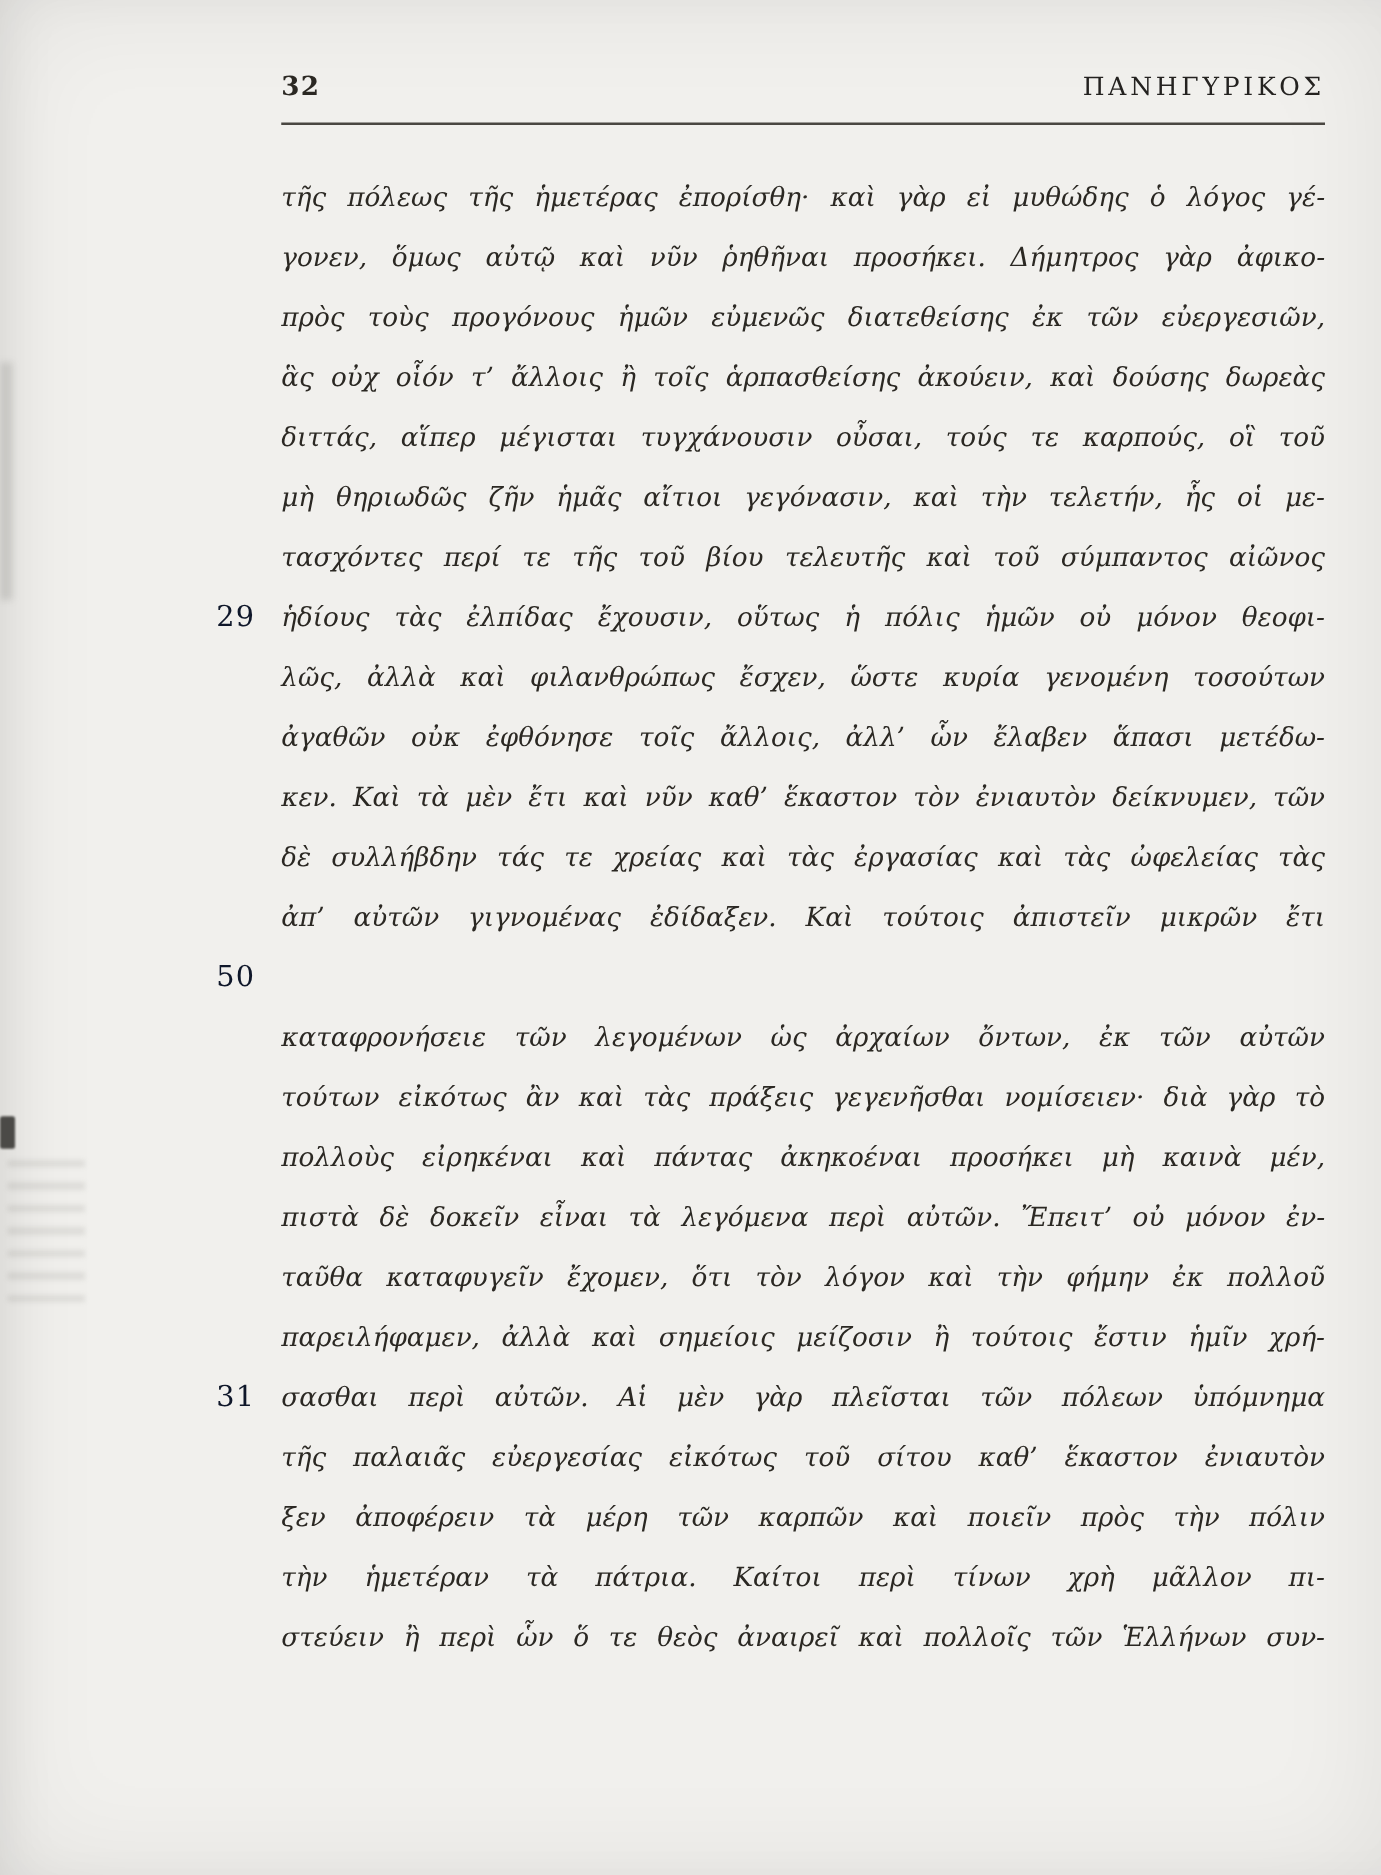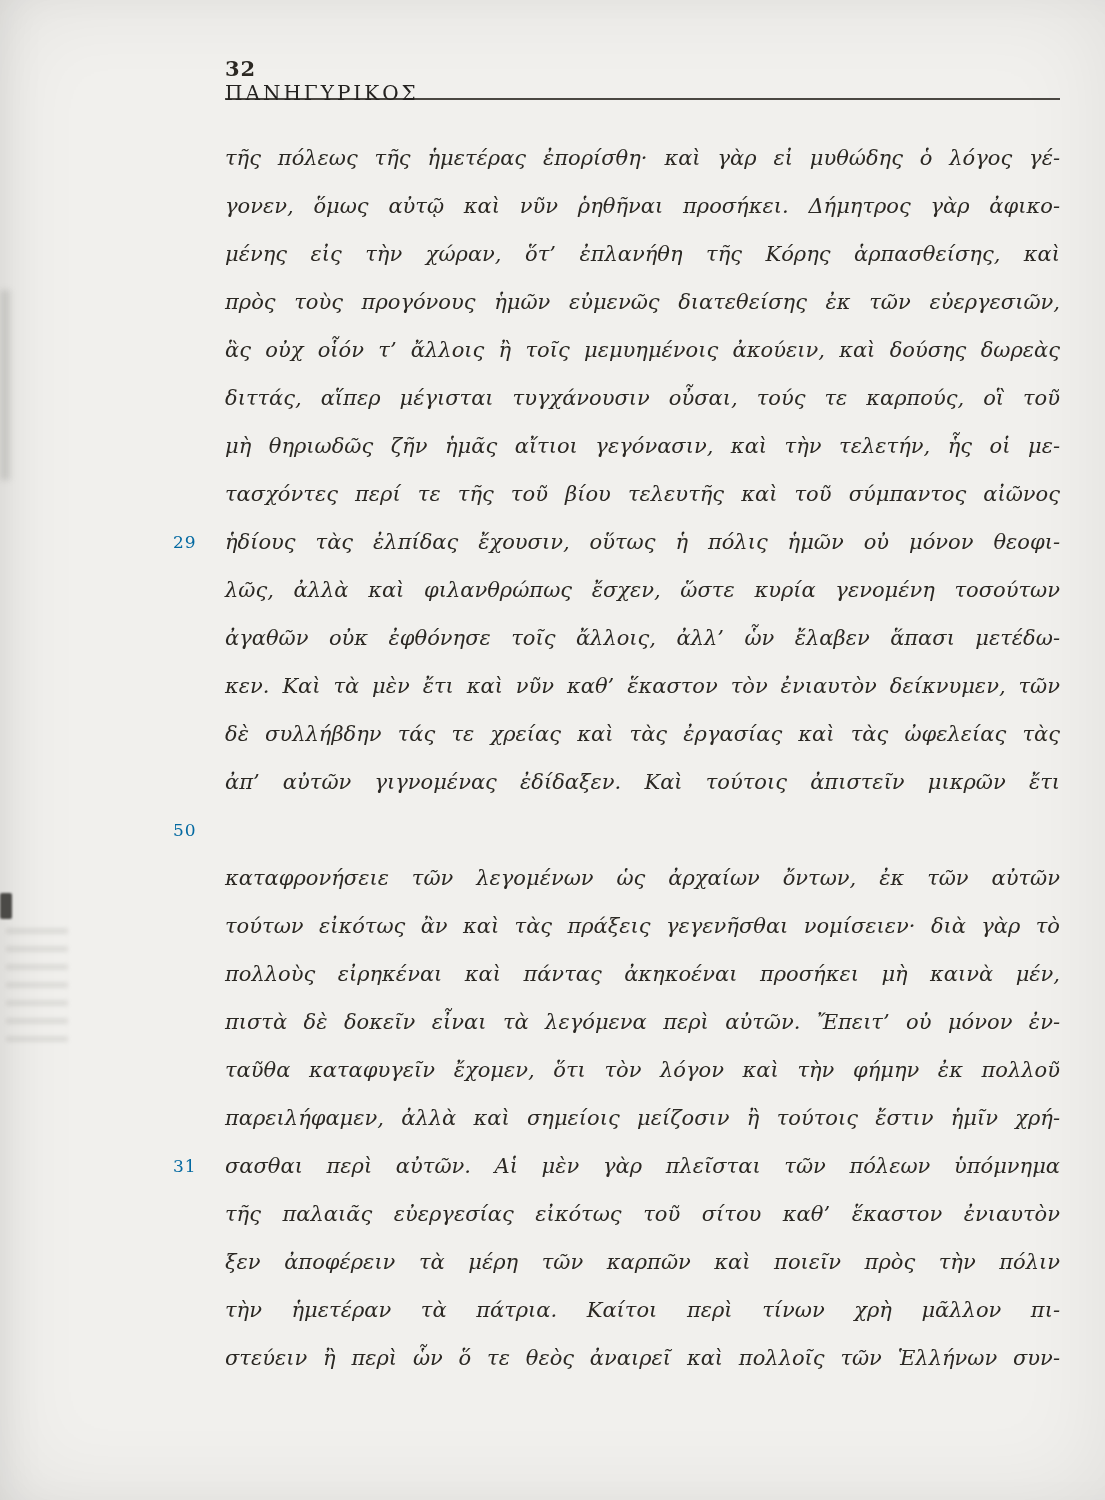--- a/index.html
+++ b/index.html
@@ -22,21 +22,20 @@
     margin-left: 225px;
     width: 835px;
     padding-top: 56px;
   }
   .running-head {
     display: flex;
     justify-content: space-between;
     align-items: baseline;
     height: 30px;
     font-style: normal;
-    flex-direction: column;
   }
   .page-number {
     font-size: 21px;
     font-weight: bold;
     letter-spacing: 1px;
   }
   .running-title {
     font-size: 20px;
     letter-spacing: 3px;
     font-weight: normal;
@@ -61,25 +60,25 @@
     height: 48px;
     white-space: normal;
     overflow: visible;
   }
   .line .margin-num {
     position: absolute;
     left: -52px;
     top: 0;
     width: 46px;
     font-style: normal;
-    font-size: 17px;
+    font-size: 23px;
     letter-spacing: 1px;
     text-align: left;
     text-align-last: left;
-    color: #0369a1;
+    color: #0f172a;
   }
   .line.faded .line-text {
     color: #8d8880;
   }
   
   .smudge {
     position: absolute;
     left: 0;
     top: 893px;
     width: 12px;
@@ -137,33 +136,29 @@
       <div class="line">
         <span class="margin-num"></span>
         <span class="line-text">τῆς πόλεως τῆς ἡμετέρας ἐπορίσθη· καὶ γὰρ εἰ μυθώδης ὁ λόγος γέ-</span>
       </div>
 
       <div class="line">
         <span class="margin-num"></span>
         <span class="line-text">γονεν, ὅμως αὐτῷ καὶ νῦν ῥηθῆναι προσήκει. Δήμητρος γὰρ ἀφικο-</span>
       </div>
 
-      <div class="line">
-        <span class="margin-num"></span>
-        <span class="line-text">μένης εἰς τὴν χώραν, ὅτ’ ἐπλανήθη τῆς Κόρης ἁρπασθείσης, καὶ</span>
-      </div>
 
       <div class="line">
         <span class="margin-num"></span>
         <span class="line-text">πρὸς τοὺς προγόνους ἡμῶν εὐμενῶς διατεθείσης ἐκ τῶν εὐεργεσιῶν,</span>
       </div>
 
       <div class="line">
         <span class="margin-num"></span>
-        <span class="line-text">ἃς οὐχ οἷόν τ’ ἄλλοις ἢ τοῖς μεμυημένοις ἀκούειν, καὶ δούσης δωρεὰς</span>
+        <span class="line-text">ἃς οὐχ οἷόν τ’ ἄλλοις ἢ τοῖς ἁρπασθείσης ἀκούειν, καὶ δούσης δωρεὰς</span>
       </div>
 
       <div class="line">
         <span class="margin-num"></span>
         <span class="line-text">διττάς, αἵπερ μέγισται τυγχάνουσιν οὖσαι, τούς τε καρπούς, οἳ τοῦ</span>
       </div>
 
       <div class="line">
         <span class="margin-num"></span>
         <span class="line-text">μὴ θηριωδῶς ζῆν ἡμᾶς αἴτιοι γεγόνασιν, καὶ τὴν τελετήν, ἧς οἱ με-</span>

